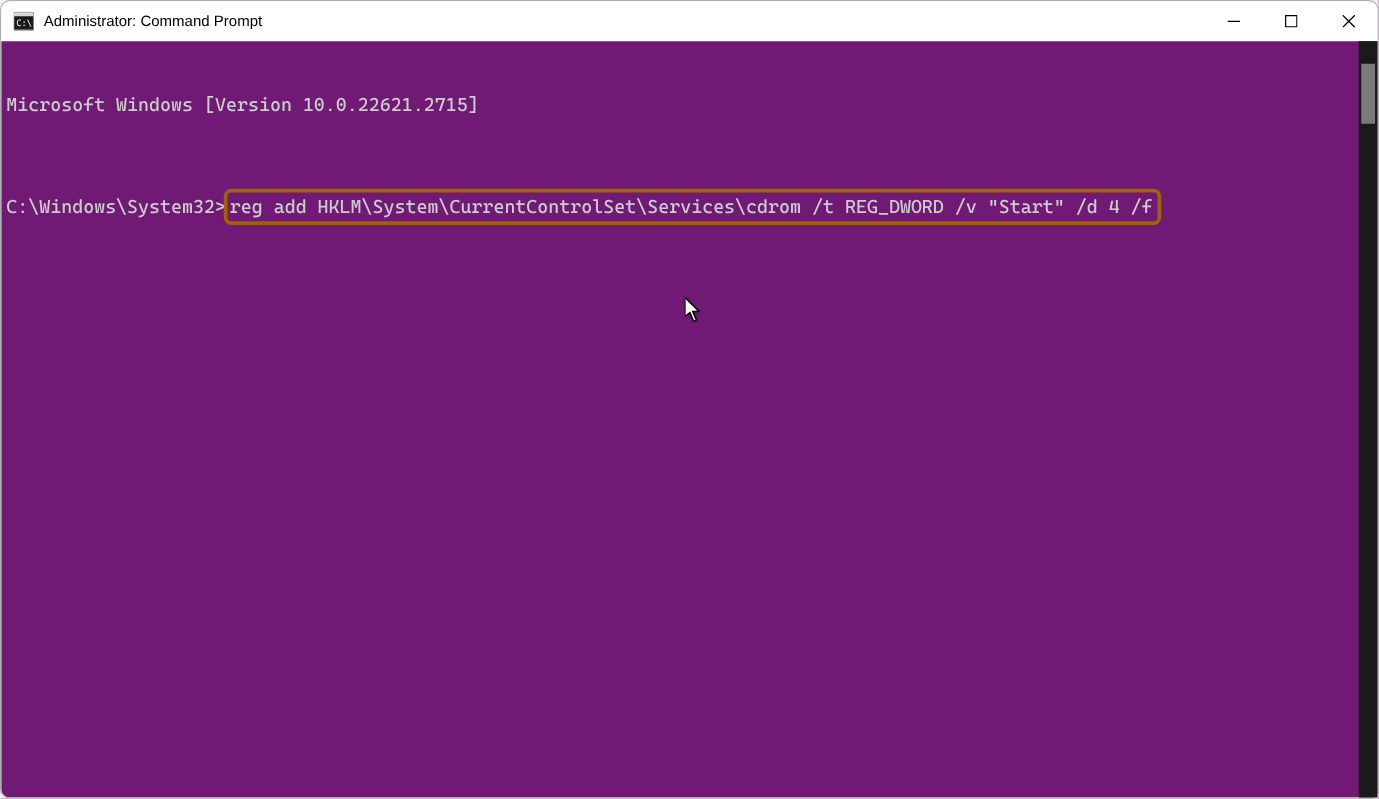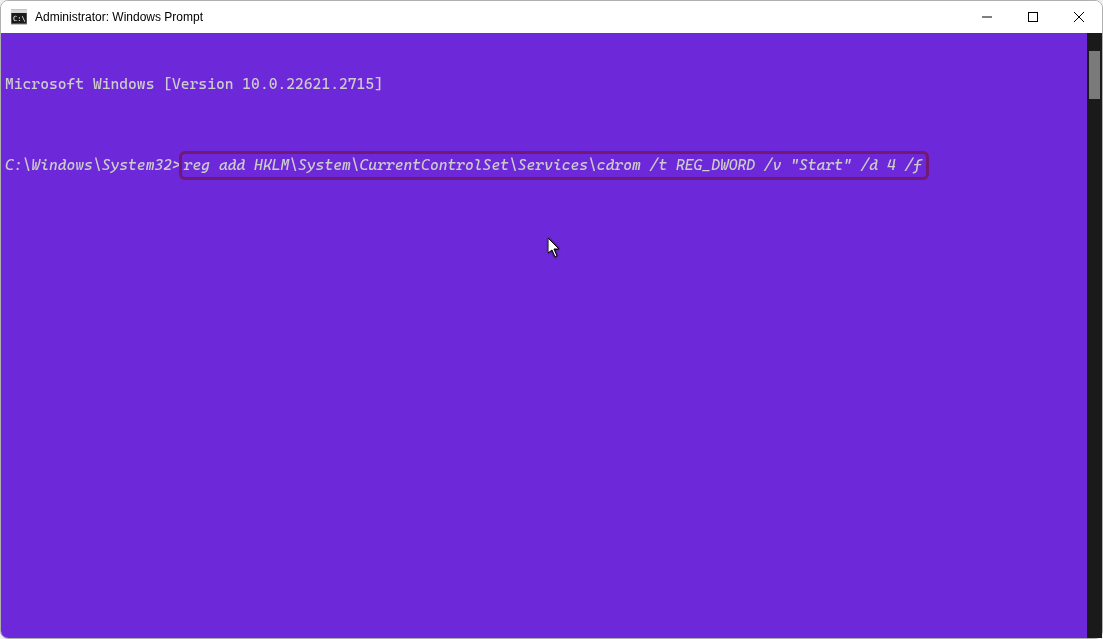--- a/index.html
+++ b/index.html
@@ -62,44 +62,43 @@
       align-items: center;
       justify-content: center;
       cursor: pointer;
     }
     .window-control svg {
       width: 10px;
       height: 10px;
     }
     .terminal {
       flex: 1;
-      background: #6d28d9;
+      background: #701a75;
       color: #cccccc;
       font-family: "Consolas", "Cascadia Mono", monospace;
       font-size: 15px;
       line-height: 1.28;
       padding: 4px 6px 4px 4px;
       position: relative;
       white-space: pre;
       overflow: hidden;
     }
     .terminal-line {
       display: block;
     }
     .prompt-line {
       display: flex;
       align-items: center;
       margin-top: 18px;
-      font-style: italic;
     }
     .prompt-path {
       color: #cccccc;
     }
     .highlight-box {
-      border: 3px solid #701a75;
+      border: 3px solid #a16207;
       border-radius: 6px;
       padding: 2px 4px 2px 2px;
       margin-left: -2px;
       display: inline-block;
     }
     .scrollbar {
       position: absolute;
       top: 33px;
       right: 1px;
       width: 15px;
@@ -135,21 +134,21 @@
 
 <div class="window">
   <div class="titlebar">
     <span class="titlebar-icon">
       <svg viewBox="0 0 16 16">
         <rect x="0" y="1" width="16" height="14" fill="#1b1b1b" stroke="#888" stroke-width="1"></rect>
         <rect x="0" y="1" width="16" height="3" fill="#d8d8d8"></rect>
         <text x="2" y="12" font-size="7" fill="#fff" font-family="monospace">C:\</text>
       </svg>
     </span>
-    <span class="titlebar-title">Administrator: Windows Prompt</span>
+    <span class="titlebar-title">Administrator: Command Prompt</span>
     <div class="window-controls">
       <div class="window-control">
         <svg viewBox="0 0 10 10">
             <line x1="0" y1="5" x2="10" y2="5" stroke="#000" stroke-width="1"></line>
           </svg>
       </div>
       <div class="window-control">
         <svg viewBox="0 0 10 10">
             <rect x="0.5" y="0.5" width="9" height="9" fill="none" stroke="#000" stroke-width="1"></rect>
           </svg>

